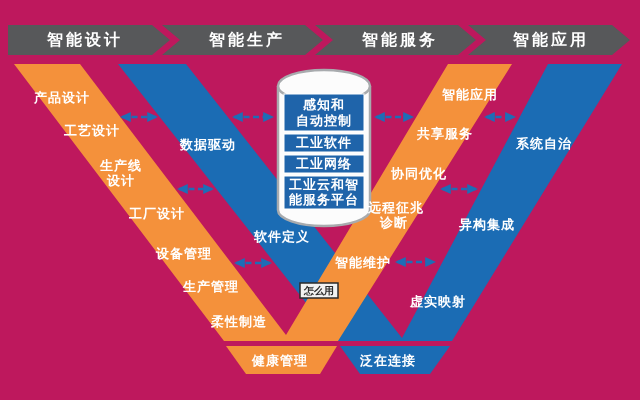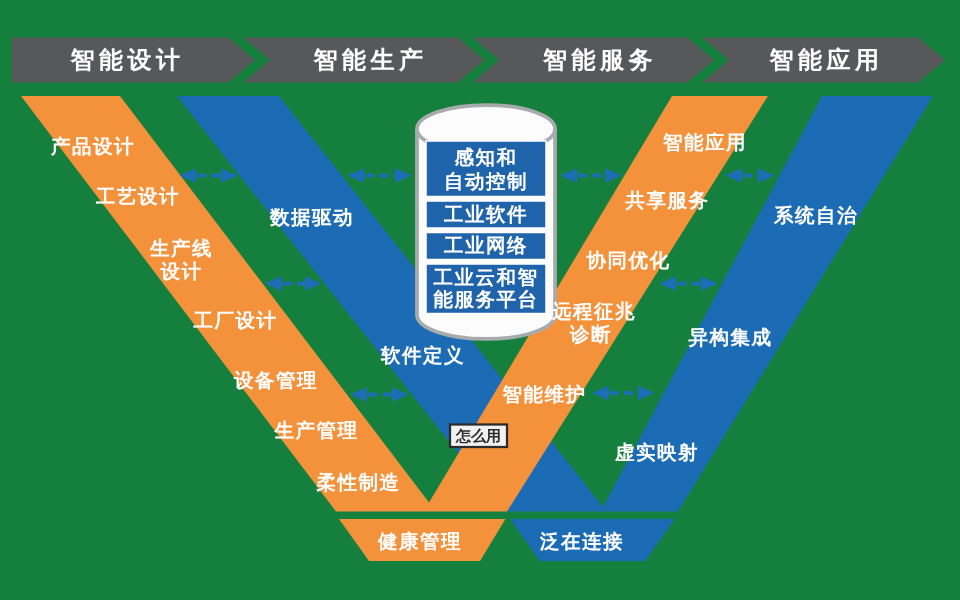--- a/index.html
+++ b/index.html
@@ -1,20 +1,20 @@
 <!DOCTYPE html>
 <html><head>
 <meta charset="utf-8">
 <style>
   html, body { margin: 0; padding: 0; background: #ffffff; }
   .stage {
     position: relative;
     width: 640px;
     height: 400px;
-    background: #15803d;
+    background: #be185d;
     overflow: hidden;
     font-family: "Liberation Sans", "DejaVu Sans", sans-serif;
   }
   svg text {
     font-family: "Liberation Sans", "DejaVu Sans", sans-serif;
   }
   .chevron-label {
     fill: #ffffff;
     font-size: 16px;
     font-weight: bold;

